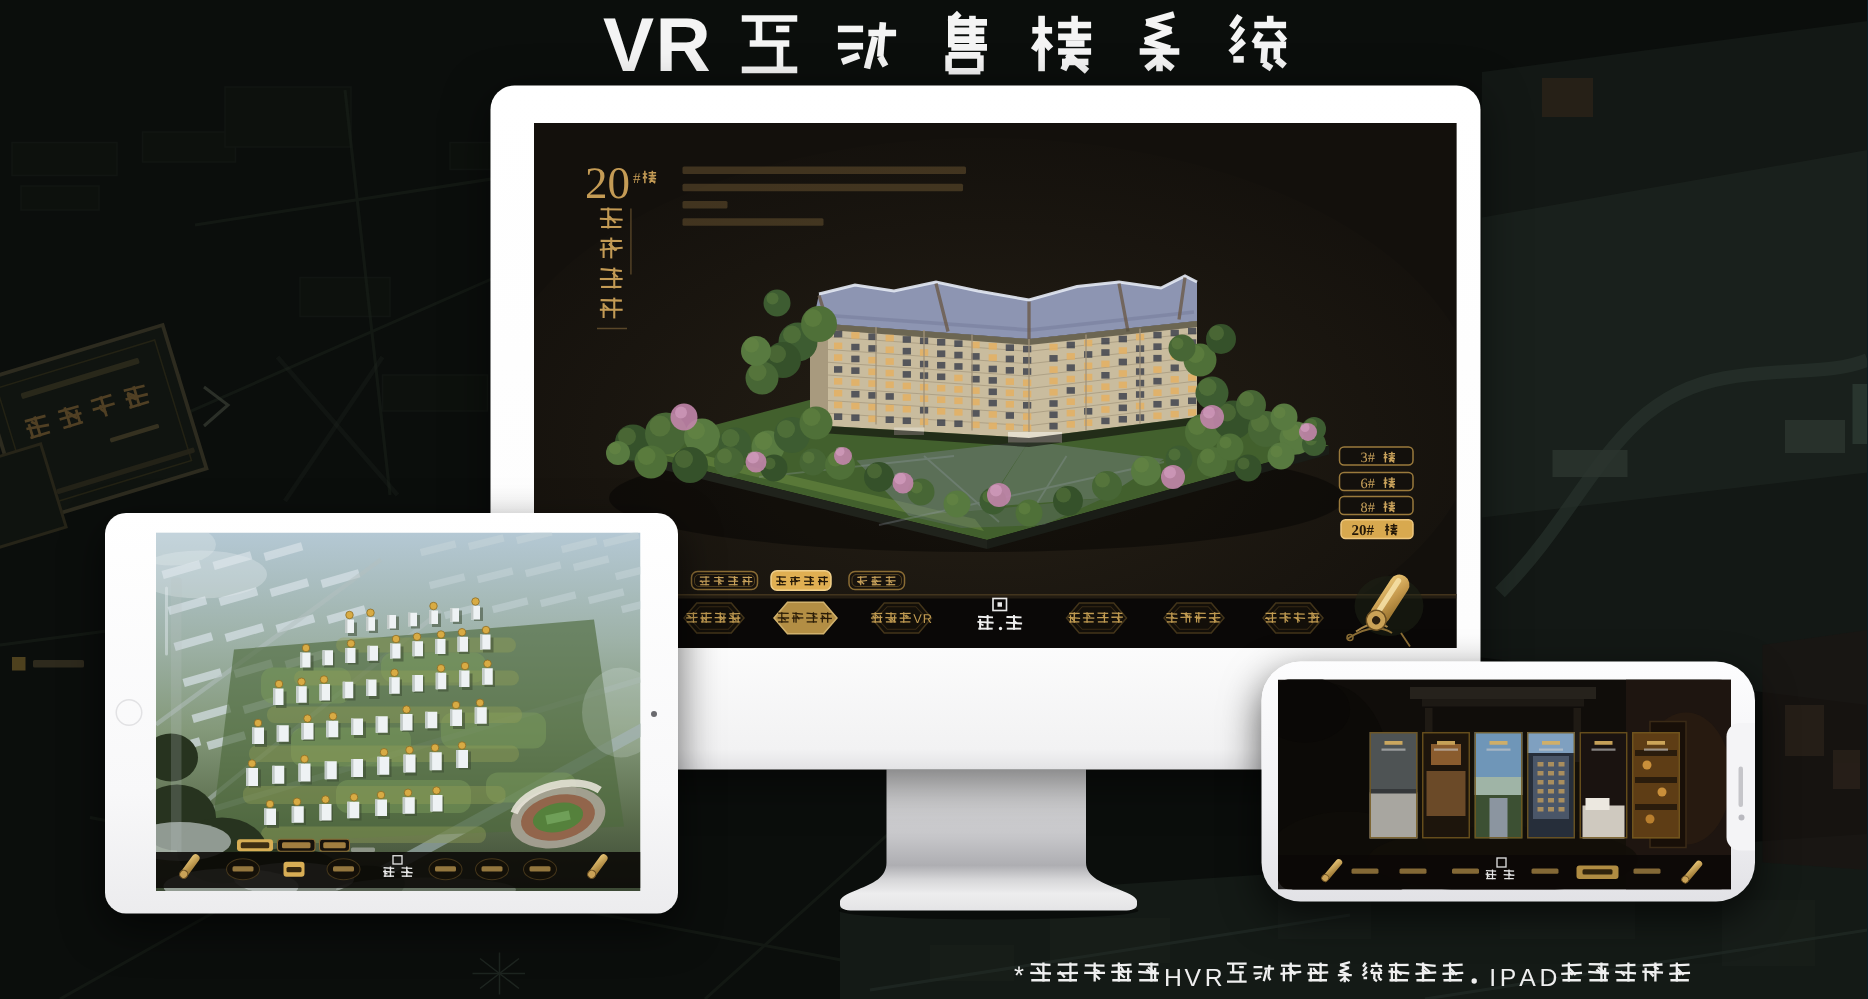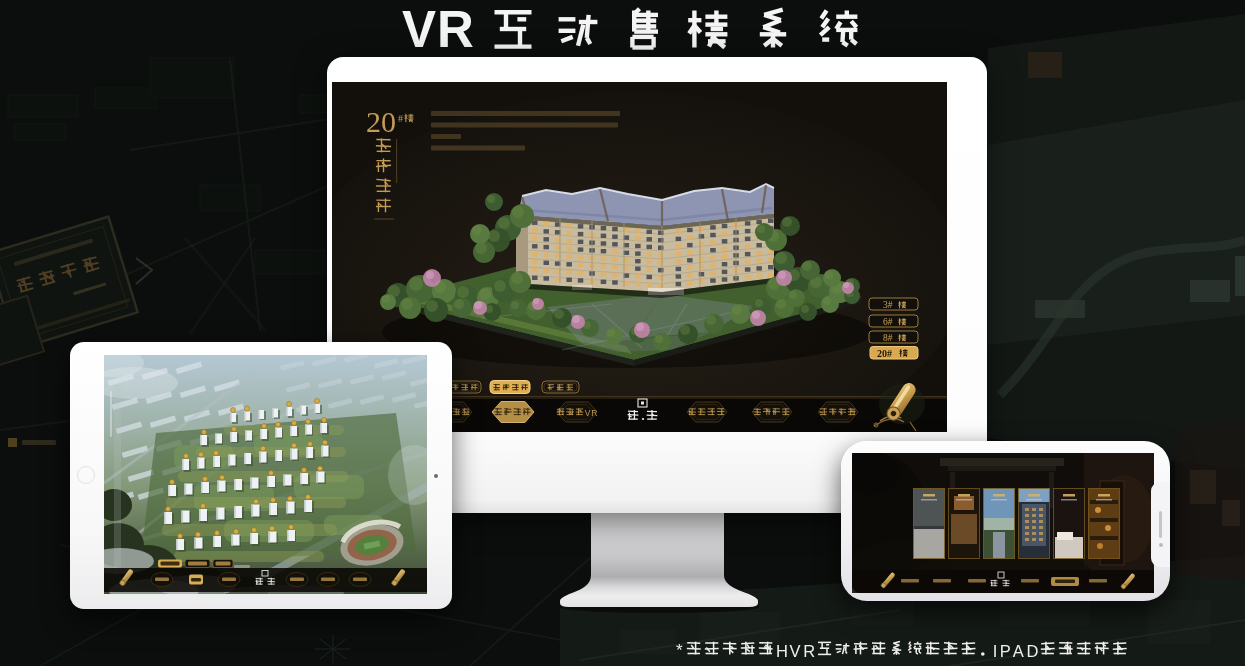--- a/index.html
+++ b/index.html
@@ -199,21 +199,21 @@
           <stop offset="0.88" stop-color="#ededee"></stop>
           <stop offset="1" stop-color="#e4e4e6"></stop>
         </linearGradient>
       </defs>
       <ellipse cx="119" cy="102" rx="100" ry="6" fill="#000000" opacity="0.5"></ellipse>
       <path d="M51,8 L184,8 L184,70 C184,80 196,84 206,88 C214,91 218,93.5 218,96 L218,98 Q218,102 209,102 L29,102 Q20,102 20,98 L20,96 C20,93.5 24,91 32,88 C42,84 51,80 51,70 Z" fill="url(#sg)"></path>
     </svg>
 
 <div class="abs" style="left:327px;top:57px;width:660px;height:456px;border-radius:16px;background:linear-gradient(180deg,#ffffff 0%,#fdfdfd 80%,#f2f2f3 97%,#e3e3e5 100%);box-shadow:0 8px 30px rgba(0,0,0,0.5)"></div>
 
-<div class="abs" style="left:332px;top:82px;width:615px;height:350px;background:#13100c">
+<div class="abs" style="left:356px;top:82px;width:615px;height:350px;background:#13100c">
       <svg class="abs" style="left:0;top:0" width="615" height="350" viewBox="0 0 615 350">
         <defs>
           <radialGradient id="mglow" cx="0.5" cy="0.55" r="0.6">
             <stop offset="0" stop-color="#3a3020" stop-opacity="0.5"></stop>
             <stop offset="1" stop-color="#342b1c" stop-opacity="0"></stop>
           </radialGradient>
           <linearGradient id="gold" x1="0" y1="0" x2="1" y2="1">
             <stop offset="0" stop-color="#ecc979"></stop>
             <stop offset="0.5" stop-color="#c69a4d"></stop>
             <stop offset="1" stop-color="#8f6a28"></stop>

